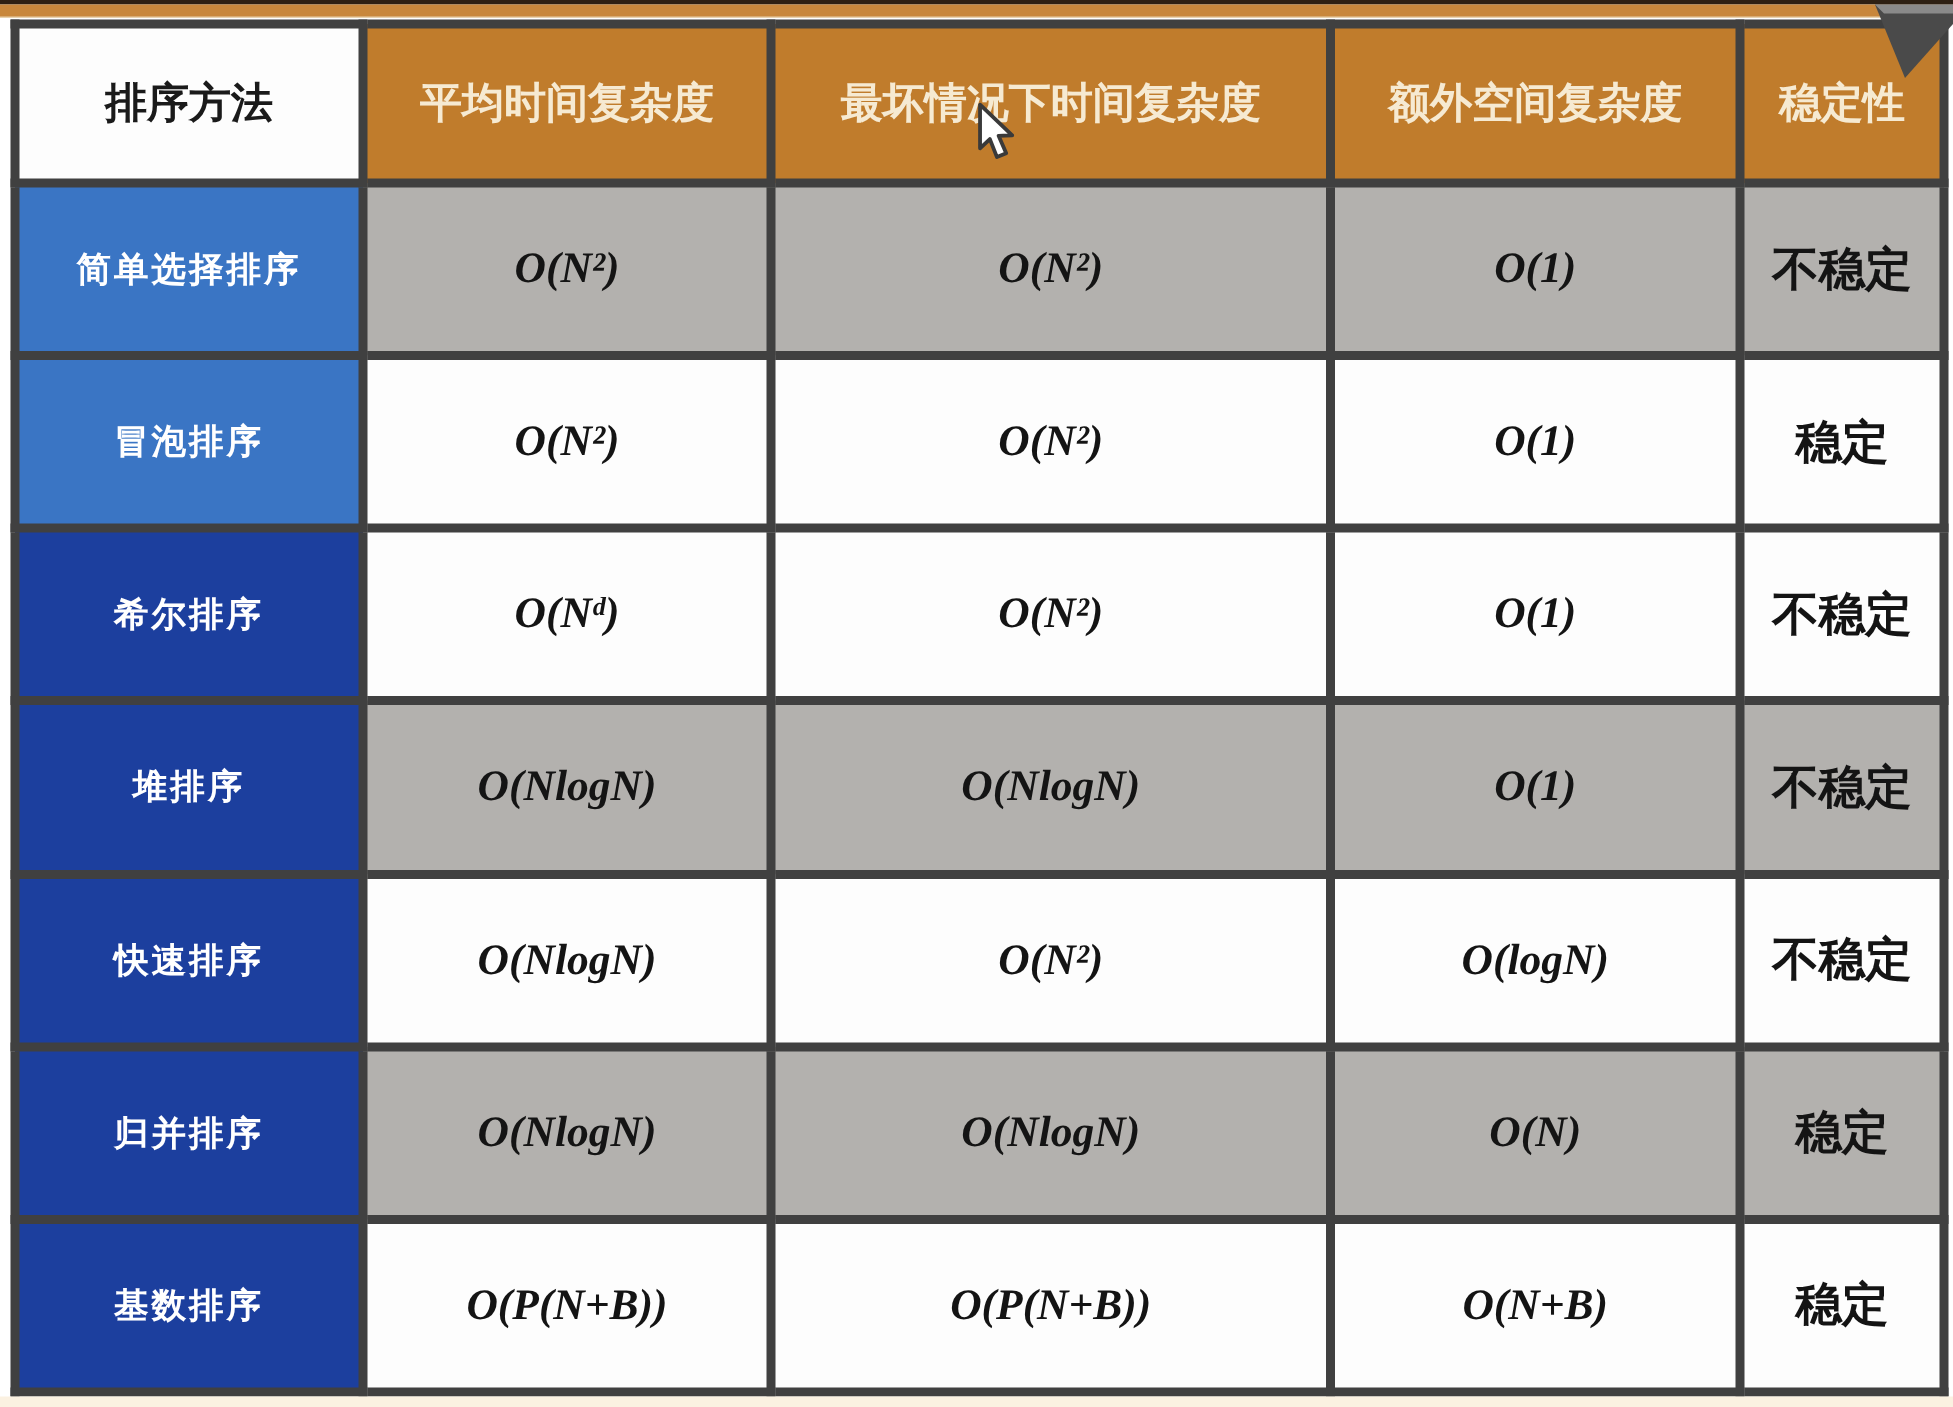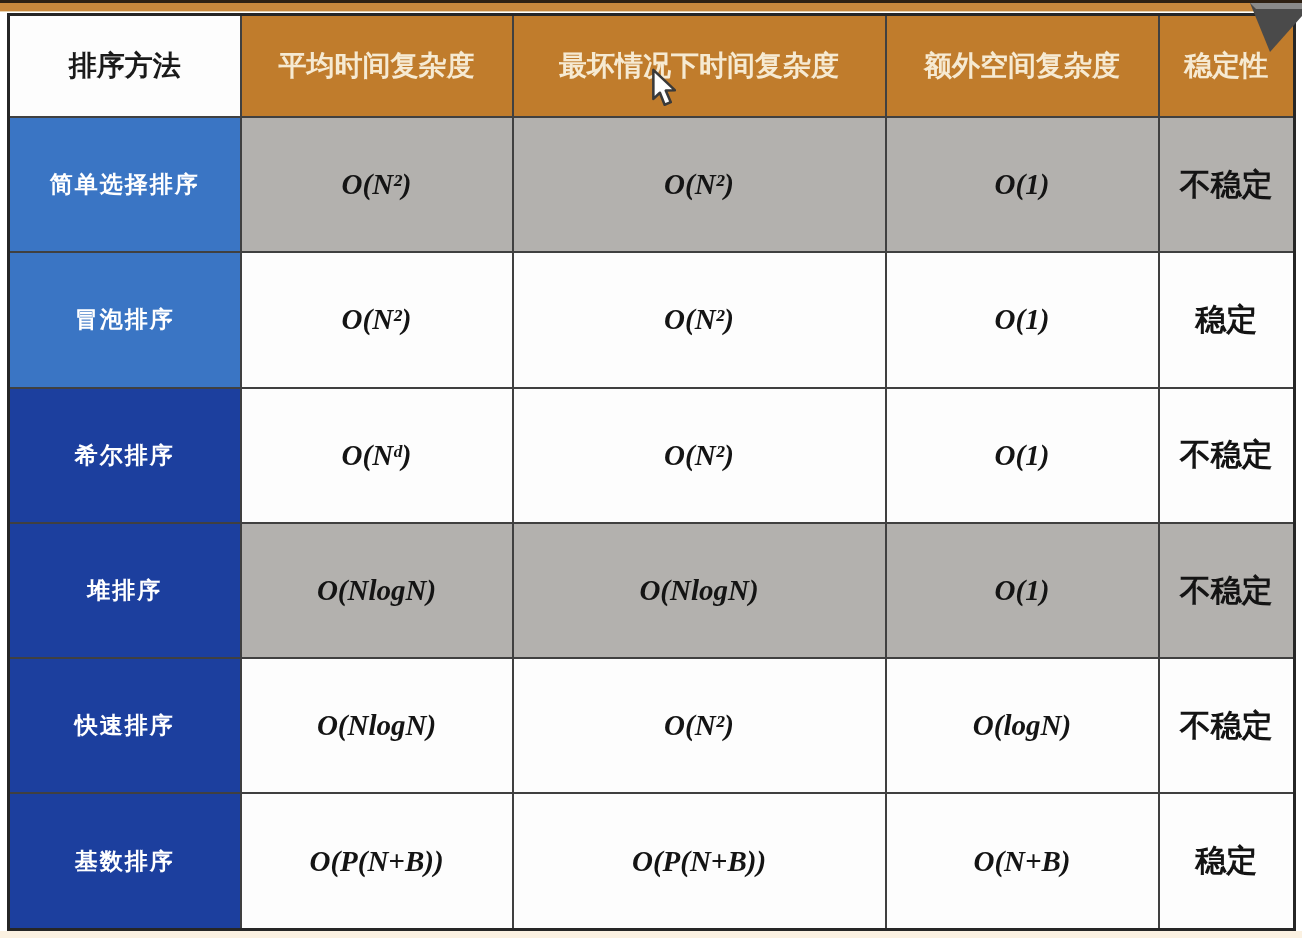--- a/index.html
+++ b/index.html
@@ -14,21 +14,21 @@
   .top-orange-stripe{position:absolute;left:0;top:3px;width:1302px;height:8px;background:#c8873c;border-bottom:1px solid #e8d2ae;}
   .bottom-cream-stripe{position:absolute;left:0;bottom:0;width:1302px;height:7px;background:#fbf1e1;}
 
   table.complexity{
     position:absolute;left:7px;top:13px;
     width:1289px;height:918px;
     border-collapse:collapse;
     table-layout:fixed;
   }
   .complexity td,.complexity th{
-    border:2px solid #404040;
+    border:6px solid #404040;
     text-align:center;vertical-align:middle;
     padding:0;
   }
   .complexity{border:3px solid #262626;}
   .complexity th{
     background:#c07c2c;
     color:#f6ead2;
     font-size:28px;font-weight:bold;
     font-family:"Liberation Sans","DejaVu Sans",sans-serif;
     height:100px;
@@ -110,20 +110,27 @@
       <td class="val">O(1)</td>
       <td class="stab">不稳定</td>
     </tr>
     <tr class="white">
       <td class="method blue-dark">快速排序</td>
       <td class="val">O(NlogN)</td>
       <td class="val">O(N²)</td>
       <td class="val">O(logN)</td>
       <td class="stab">不稳定</td>
     </tr>
+    <tr class="gray">
+      <td class="method blue-dark">归并排序</td>
+      <td class="val">O(NlogN)</td>
+      <td class="val">O(NlogN)</td>
+      <td class="val">O(N)</td>
+      <td class="stab">稳定</td>
+    </tr>
     <tr class="white">
       <td class="method blue-dark">基数排序</td>
       <td class="val">O(P(N+B))</td>
       <td class="val">O(P(N+B))</td>
       <td class="val">O(N+B)</td>
       <td class="stab">稳定</td>
     </tr>
   </tbody>
 </table>
 

